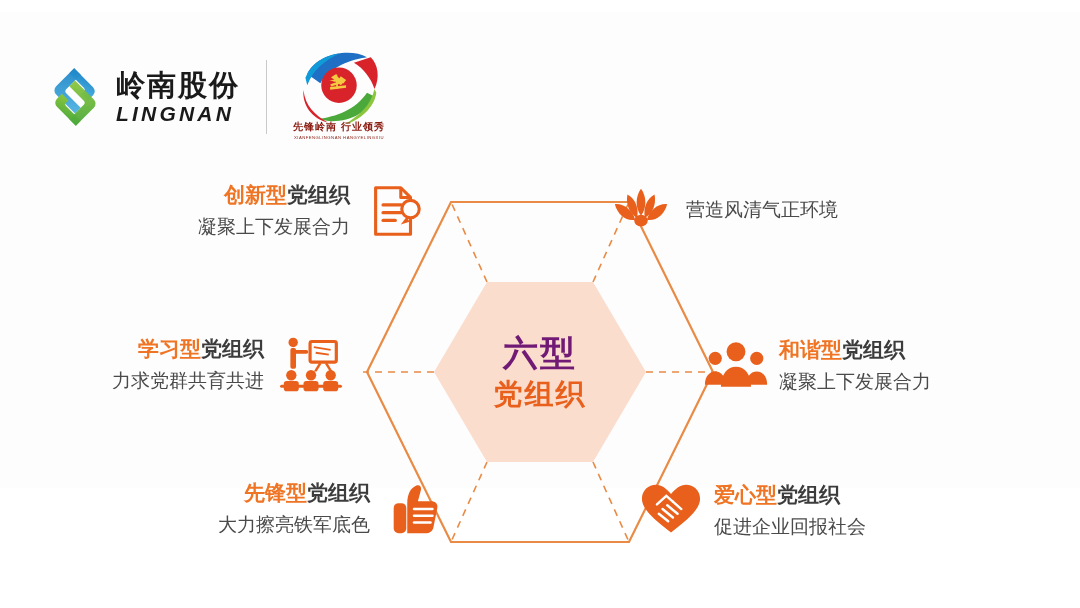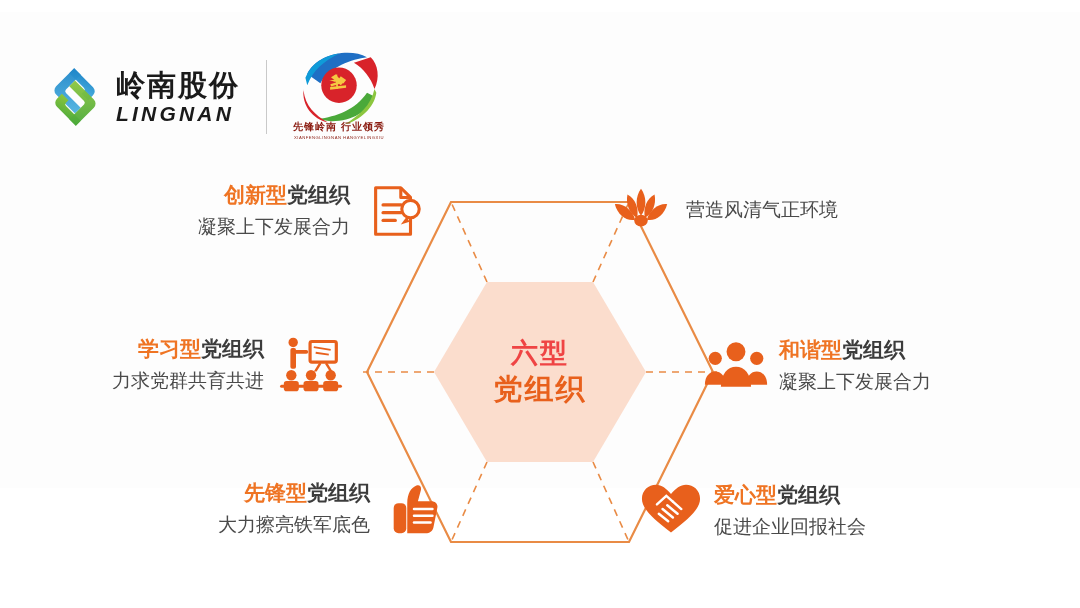--- a/index.html
+++ b/index.html
@@ -126,21 +126,21 @@
           <line x1="124" y1="290" x2="88" y2="370"></line>
           <line x1="71" y1="200" x2="4" y2="200"></line>
         </g>
 
         <g stroke="#e98b45" stroke-width="1.6" stroke-dasharray="7 6" fill="none">
           <line x1="4" y1="200" x2="-38" y2="200"></line>
           <line x1="350" y1="200" x2="392" y2="200"></line>
         </g>
       </svg>
       <div style="position:absolute;left:0;top:0;width:354px;height:400px;display:flex;flex-direction:column;align-items:center;justify-content:center;">
-        <div style="font-size:27px;font-weight:700;color:#ef4444;line-height:1.3;letter-spacing:2px;">六型</div>
+        <div style="font-size:35px;font-weight:700;color:#701a75;line-height:1.3;letter-spacing:2px;">六型</div>
         <div style="font-size:29px;font-weight:700;color:#e8601c;line-height:1.3;letter-spacing:2px;">党组织</div>
       </div>
     </div>
 
     <div class="node left-side" id="node-innovation">
       <div class="txt">
         <div class="title">
           <span class="hl">创新型</span><span class="dark">党组织</span>
         </div>
         <div class="sub">凝聚上下发展合力</div>

